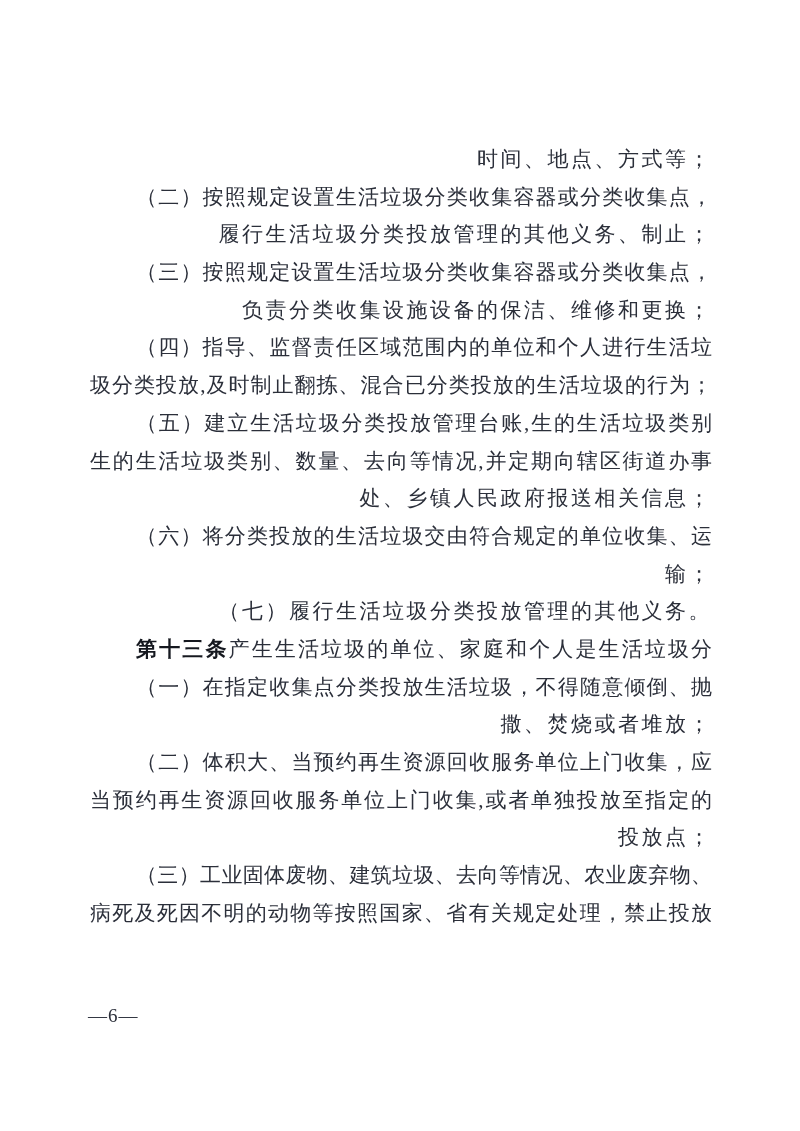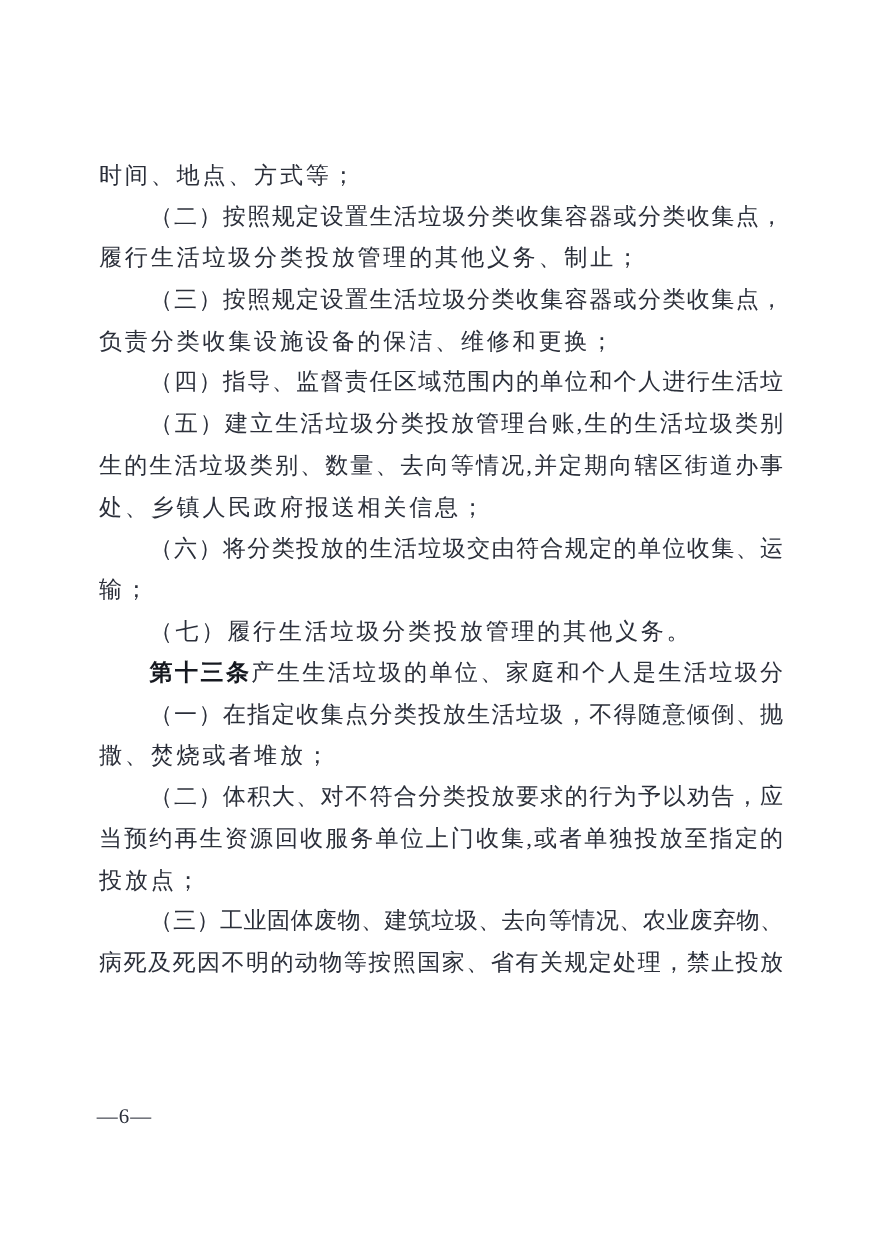--- a/index.html
+++ b/index.html
@@ -22,21 +22,21 @@
     top: 141px;
     width: 622px;
     color: #2b2f3a;
   }
   .line {
     height: 37.7px;
     line-height: 37.7px;
     font-size: 21px;
     letter-spacing: 2.5px;
     white-space: nowrap;
-    text-align: left;
+    text-align: right;
   }
   .line.justify {
     letter-spacing: 0;
     white-space: normal;
     text-align: justify;
     text-align-last: justify;
   }
   .line.indent {
     text-indent: 46px;
   }
@@ -58,29 +58,30 @@
 <body>
 
 <div class="page">
   <div class="text-block">
       <div class="line"><span>时间、地点、方式等；</span></div>
       <div class="line indent justify"><span>（二）按照规定设置生活垃圾分类收集容器或分类收集点，</span></div>
       <div class="line"><span>履行生活垃圾分类投放管理的其他义务、制止；</span></div>
       <div class="line indent justify"><span>（三）按照规定设置生活垃圾分类收集容器或分类收集点，</span></div>
       <div class="line"><span>负责分类收集设施设备的保洁、维修和更换；</span></div>
       <div class="line indent justify"><span>（四）指导、监督责任区域范围内的单位和个人进行生活垃</span></div>
+      <div class="line justify"><span>圾分类投放,及时制止翻拣、混合已分类投放的生活垃圾的行为；</span></div>
       <div class="line indent justify"><span>（五）建立生活垃圾分类投放管理台账,生的生活垃圾类别</span></div>
       <div class="line justify"><span>生的生活垃圾类别、数量、去向等情况,并定期向辖区街道办事</span></div>
       <div class="line"><span>处、乡镇人民政府报送相关信息；</span></div>
       <div class="line indent justify"><span>（六）将分类投放的生活垃圾交由符合规定的单位收集、运</span></div>
       <div class="line"><span>输；</span></div>
       <div class="line indent"><span>（七）履行生活垃圾分类投放管理的其他义务。</span></div>
       <div class="line indent justify"><span class="bold-seg">第十三条</span><span>产生生活垃圾的单位、家庭和个人是生活垃圾分</span></div>
       <div class="line indent justify"><span>（一）在指定收集点分类投放生活垃圾，不得随意倾倒、抛</span></div>
       <div class="line"><span>撒、焚烧或者堆放；</span></div>
-      <div class="line indent justify"><span>（二）体积大、对不符合分类投放要求的行为予以劝告，应</span></div>
+      <div class="line indent justify"><span>（二）体积大、当预约再生资源回收服务单位上门收集，应</span></div>
       <div class="line justify"><span>当预约再生资源回收服务单位上门收集,或者单独投放至指定的</span></div>
       <div class="line"><span>投放点；</span></div>
       <div class="line indent justify"><span>（三）工业固体废物、建筑垃圾、去向等情况、农业废弃物、</span></div>
       <div class="line justify"><span>病死及死因不明的动物等按照国家、省有关规定处理，禁止投放</span></div>
     </div>
   <div class="footer-page-number">—6—</div>
 </div>
 
 </body></html>

